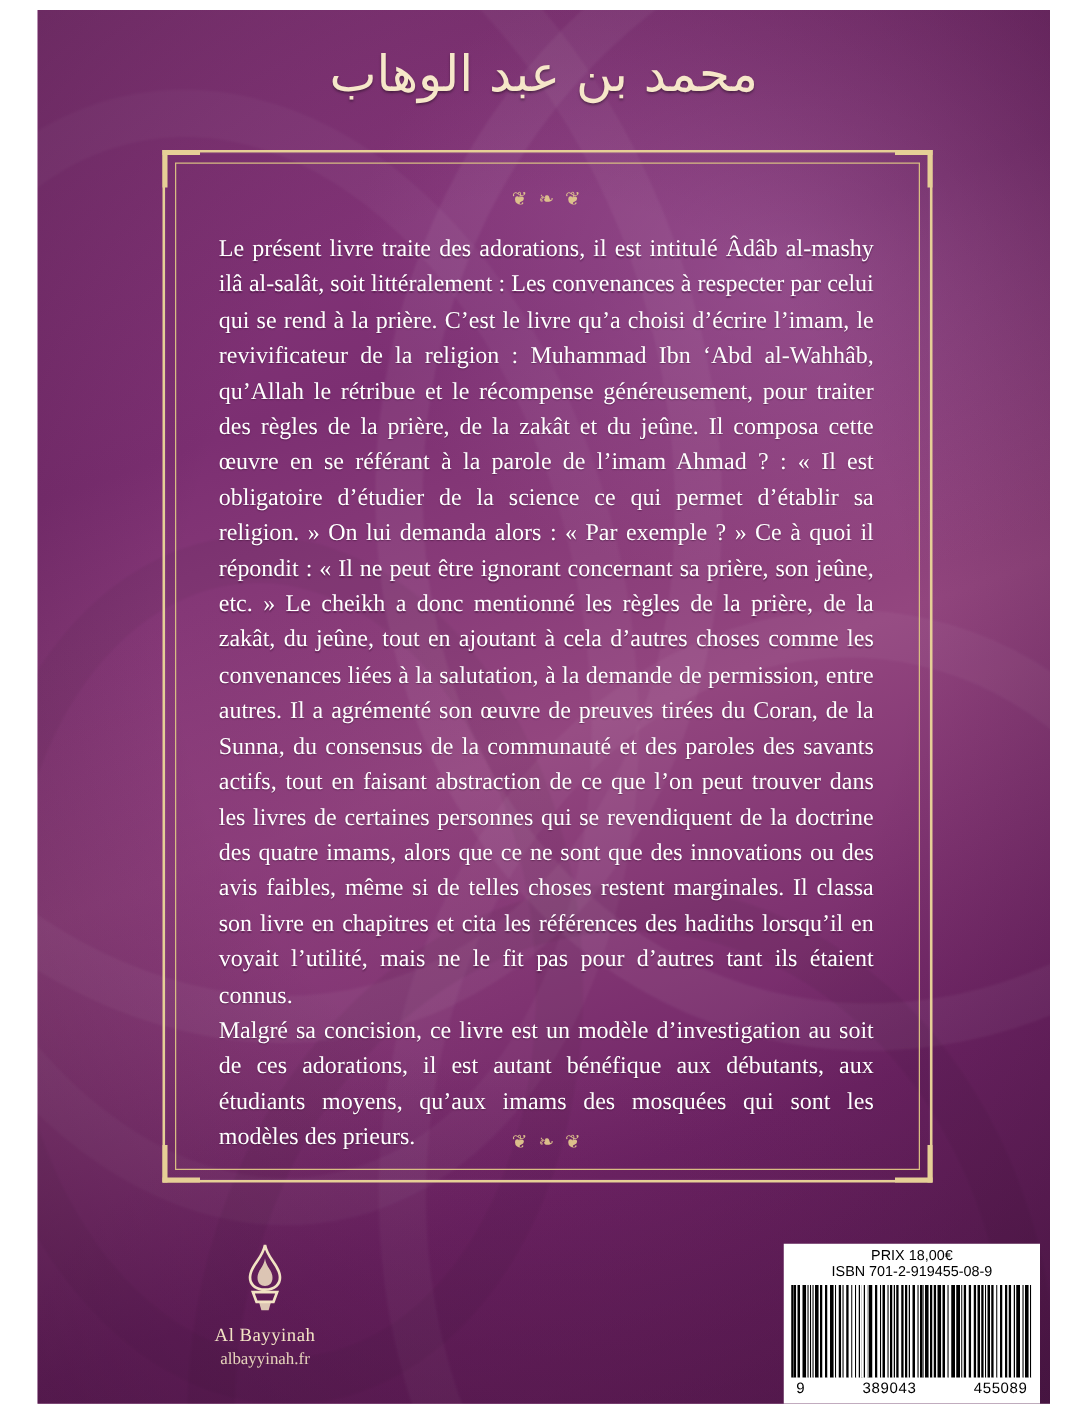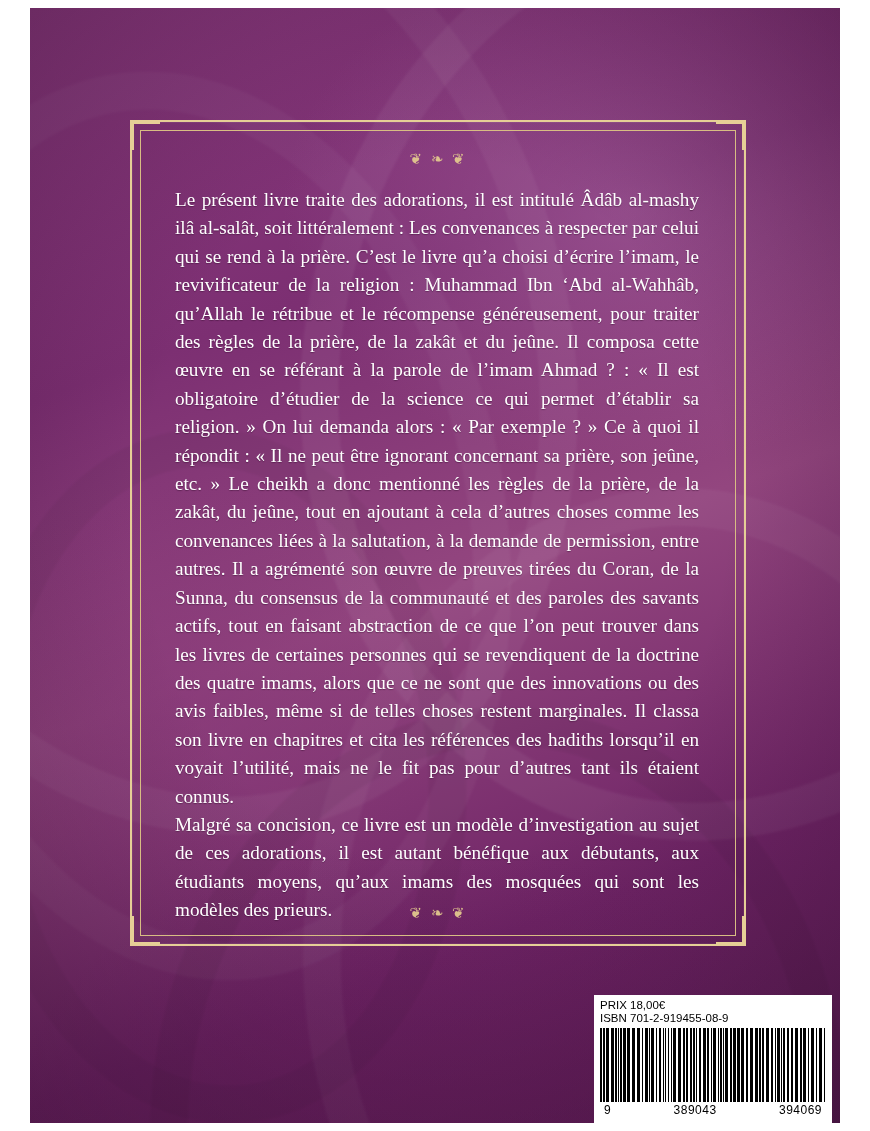--- a/index.html
+++ b/index.html
@@ -161,26 +161,26 @@
     font-size: 13.5px;
     opacity: 0.92;
     margin-top: 1px;
   }
 
   
   .barcode-box {
     position: absolute;
     right: 8px;
     bottom: 0px;
-    width: 238px;
+    width: 205px;
     height: 128px;
     background: #ffffff;
     padding: 4px 6px 2px 6px;
     box-sizing: border-box;
-    text-align: left;
+    text-align: center;
     color: #000000;
     font-family: "Liberation Sans", sans-serif;
   }
   .barcode-box .price {
     font-size: 11.5px;
     line-height: 13px;
   }
   .barcode-box .isbn {
     font-size: 11.5px;
     line-height: 13px;
@@ -215,37 +215,48 @@
 
   <div class="cover">
     <div class="swirl s1"></div>
     <div class="swirl s2"></div>
     <div class="swirl s3"></div>
     <div class="swirl s4"></div>
     <div class="swirl s5"></div>
     <div class="swirl s6"></div>
     <div class="vignette"></div>
 
+    <div class="arabic-title">محمد بن عبد الوهاب</div>
 
     <div class="frame-outer">
       <div class="frame-inner"></div>
       <div class="frame-corner tl"></div>
       <div class="frame-corner tr"></div>
       <div class="frame-corner bl"></div>
       <div class="frame-corner br"></div>
 
       <div class="ornament top">❦ ❧ ❦</div>
       <div class="ornament bottom">❦ ❧ ❦</div>
     </div>
 
     <div class="blurb">
       <p>Le présent livre traite des adorations, il est intitulé Âdâb al-mashy ilâ al-salât, soit littéralement : Les convenances à respecter par celui qui se rend à la prière. C’est le livre qu’a choisi d’écrire l’imam, le revivificateur de la religion : Muhammad Ibn ‘Abd al-Wahhâb, qu’Allah le rétribue et le récompense généreusement, pour traiter des règles de la prière, de la zakât et du jeûne. Il composa cette œuvre en se référant à la parole de l’imam Ahmad ? : « Il est obligatoire d’étudier de la science ce qui permet d’établir sa religion. » On lui demanda alors : « Par exemple ? » Ce à quoi il répondit : « Il ne peut être ignorant concernant sa prière, son jeûne, etc. » Le cheikh a donc mentionné les règles de la prière, de la zakât, du jeûne, tout en ajoutant à cela d’autres choses comme les convenances liées à la salutation, à la demande de permission, entre autres. Il a agrémenté son œuvre de preuves tirées du Coran, de la Sunna, du consensus de la communauté et des paroles des savants actifs, tout en faisant abstraction de ce que l’on peut trouver dans les livres de certaines personnes qui se revendiquent de la doctrine des quatre imams, alors que ce ne sont que des innovations ou des avis faibles, même si de telles choses restent marginales. Il classa son livre en chapitres et cita les références des hadiths lorsqu’il en voyait l’utilité, mais ne le fit pas pour d’autres tant ils étaient connus.</p>
-      <p>Malgré sa concision, ce livre est un modèle d’investigation au sujet de ces adorations, il est autant bénéfique aux débutants, aux étudiants moyens, qu’aux imams des mosquées qui sont les modèles des prieurs.</p>
+      <p>Malgré sa concision, ce livre est un modèle d’investigation au soit de ces adorations, il est autant bénéfique aux débutants, aux étudiants moyens, qu’aux imams des mosquées qui sont les modèles des prieurs.</p>
     </div>
 
+    <div class="publisher">
+      <svg class="flame" viewBox="0 0 64 64">
+        <path d="M32 3 C30 14 22 18 20 27 C18 36 25 40 32 40 C39 40 46 36 44 27 C42 18 34 14 32 3 Z" fill="none" stroke="#f2e3c4" stroke-width="2.2"></path>
+        <path d="M32 14 C31 21 27 23 26 28 C25 34 28 37 32 37 C36 37 39 34 38 28 C37 23 33 21 32 14 Z" fill="#f2e3c4" opacity="0.85"></path>
+        <path d="M22 42 H42 L39 50 H25 Z" fill="none" stroke="#f2e3c4" stroke-width="2.2"></path>
+        <path d="M27 50 H37 L35 57 H29 Z" fill="#f2e3c4" opacity="0.85"></path>
+      </svg>
+      <span class="name">Al Bayyinah</span>
+      <span class="site">albayyinah.fr</span>
+    </div>
 
     <div class="barcode-box">
       <div class="price">PRIX 18,00€</div>
       <div class="isbn">ISBN 701-2-919455-08-9</div>
       <div class="bars" id="bars">
           <i style="width:2px"></i>
           <i style="width:1px;background:#fff"></i>
           <i style="width:2px"></i>
           <i style="width:1px;background:#fff"></i>
           <i style="width:3px"></i>
@@ -365,18 +376,18 @@
           <i style="width:1px"></i>
           <i style="width:2px;background:#fff"></i>
           <i style="width:3px"></i>
           <i style="width:2px;background:#fff"></i>
           <i style="width:1px"></i>
           <i style="width:1px;background:#fff"></i>
         </div>
       <div class="barcode-digits">
         <span>9</span>
         <span>389043</span>
-        <span>394069</span>
+        <span>455089</span>
       </div>
     </div>
 
   </div>
 </div>
 
 </body></html>

